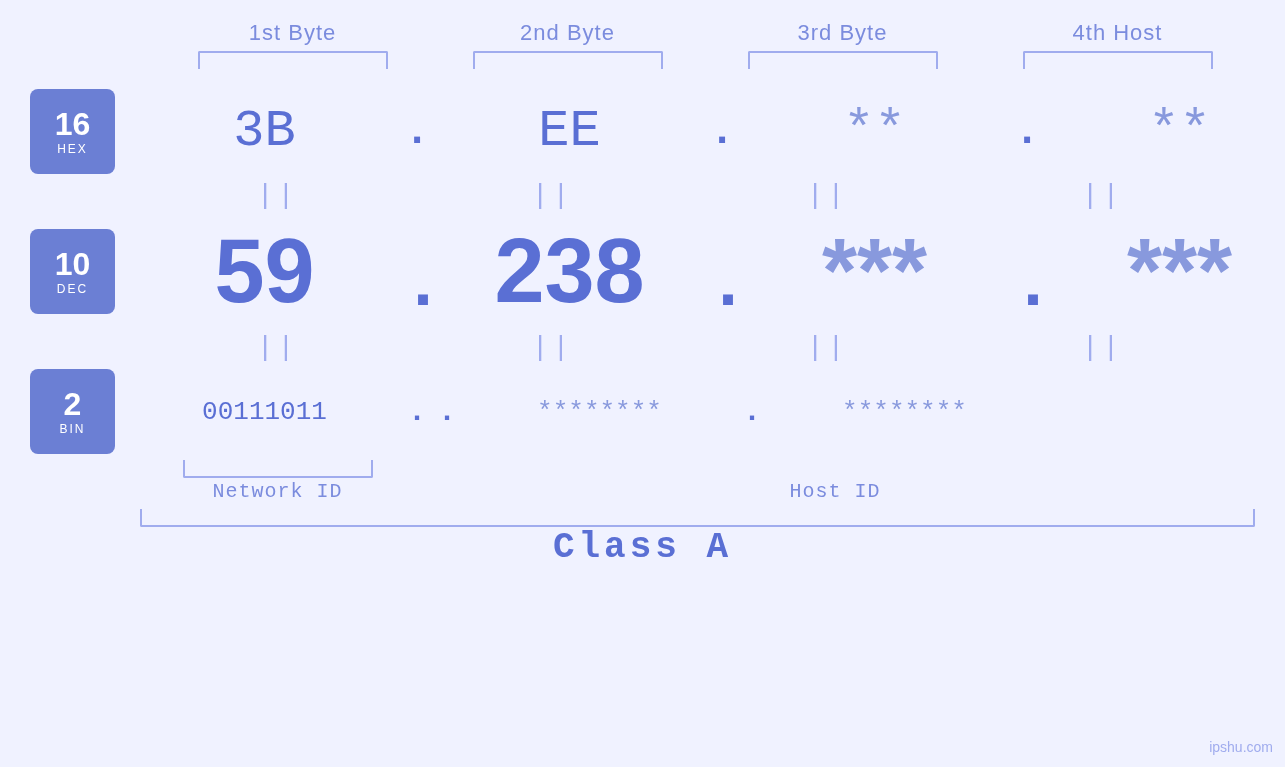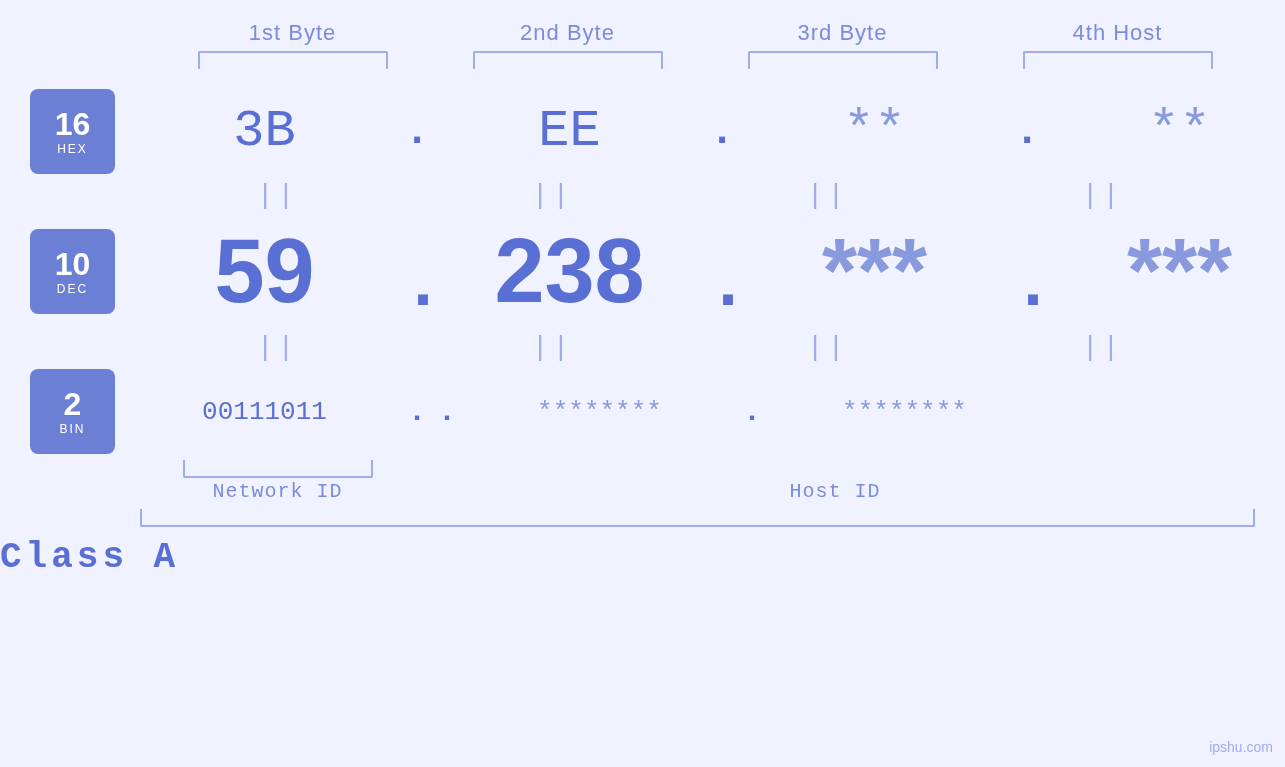--- a/index.html
+++ b/index.html
@@ -314,19 +314,19 @@
     <div style="width:275px; text-align:center; color:#7b8cde; font-size:20px; font-family:'Courier New',monospace; letter-spacing:1px;">Network ID</div>
     <div style="flex:1; display:flex; align-items:center; justify-content:center;">
       <span style="color:#7b8cde; font-size:20px; font-family:'Courier New',monospace; letter-spacing:1px;">Host ID</span>
     </div>
   </div>
 
   <div style="margin-left:140px; padding-right:30px; margin-top:6px;">
     <div style="height:18px; border:2px solid #a0acee; border-top:none; border-radius:0 0 2px 2px;"></div>
   </div>
 
-  <div style="display:flex; margin-top:10px;">
+  <div style="display:flex; justify-content:center; ">
     <span style="color:#5a6fd4; font-size:36px; font-family:'Courier New',monospace; letter-spacing:4px; font-weight:bold;">Class A</span>
   </div>
 
 </div>
 
 <div class="watermark">ipshu.com</div>
 
 </body></html>

